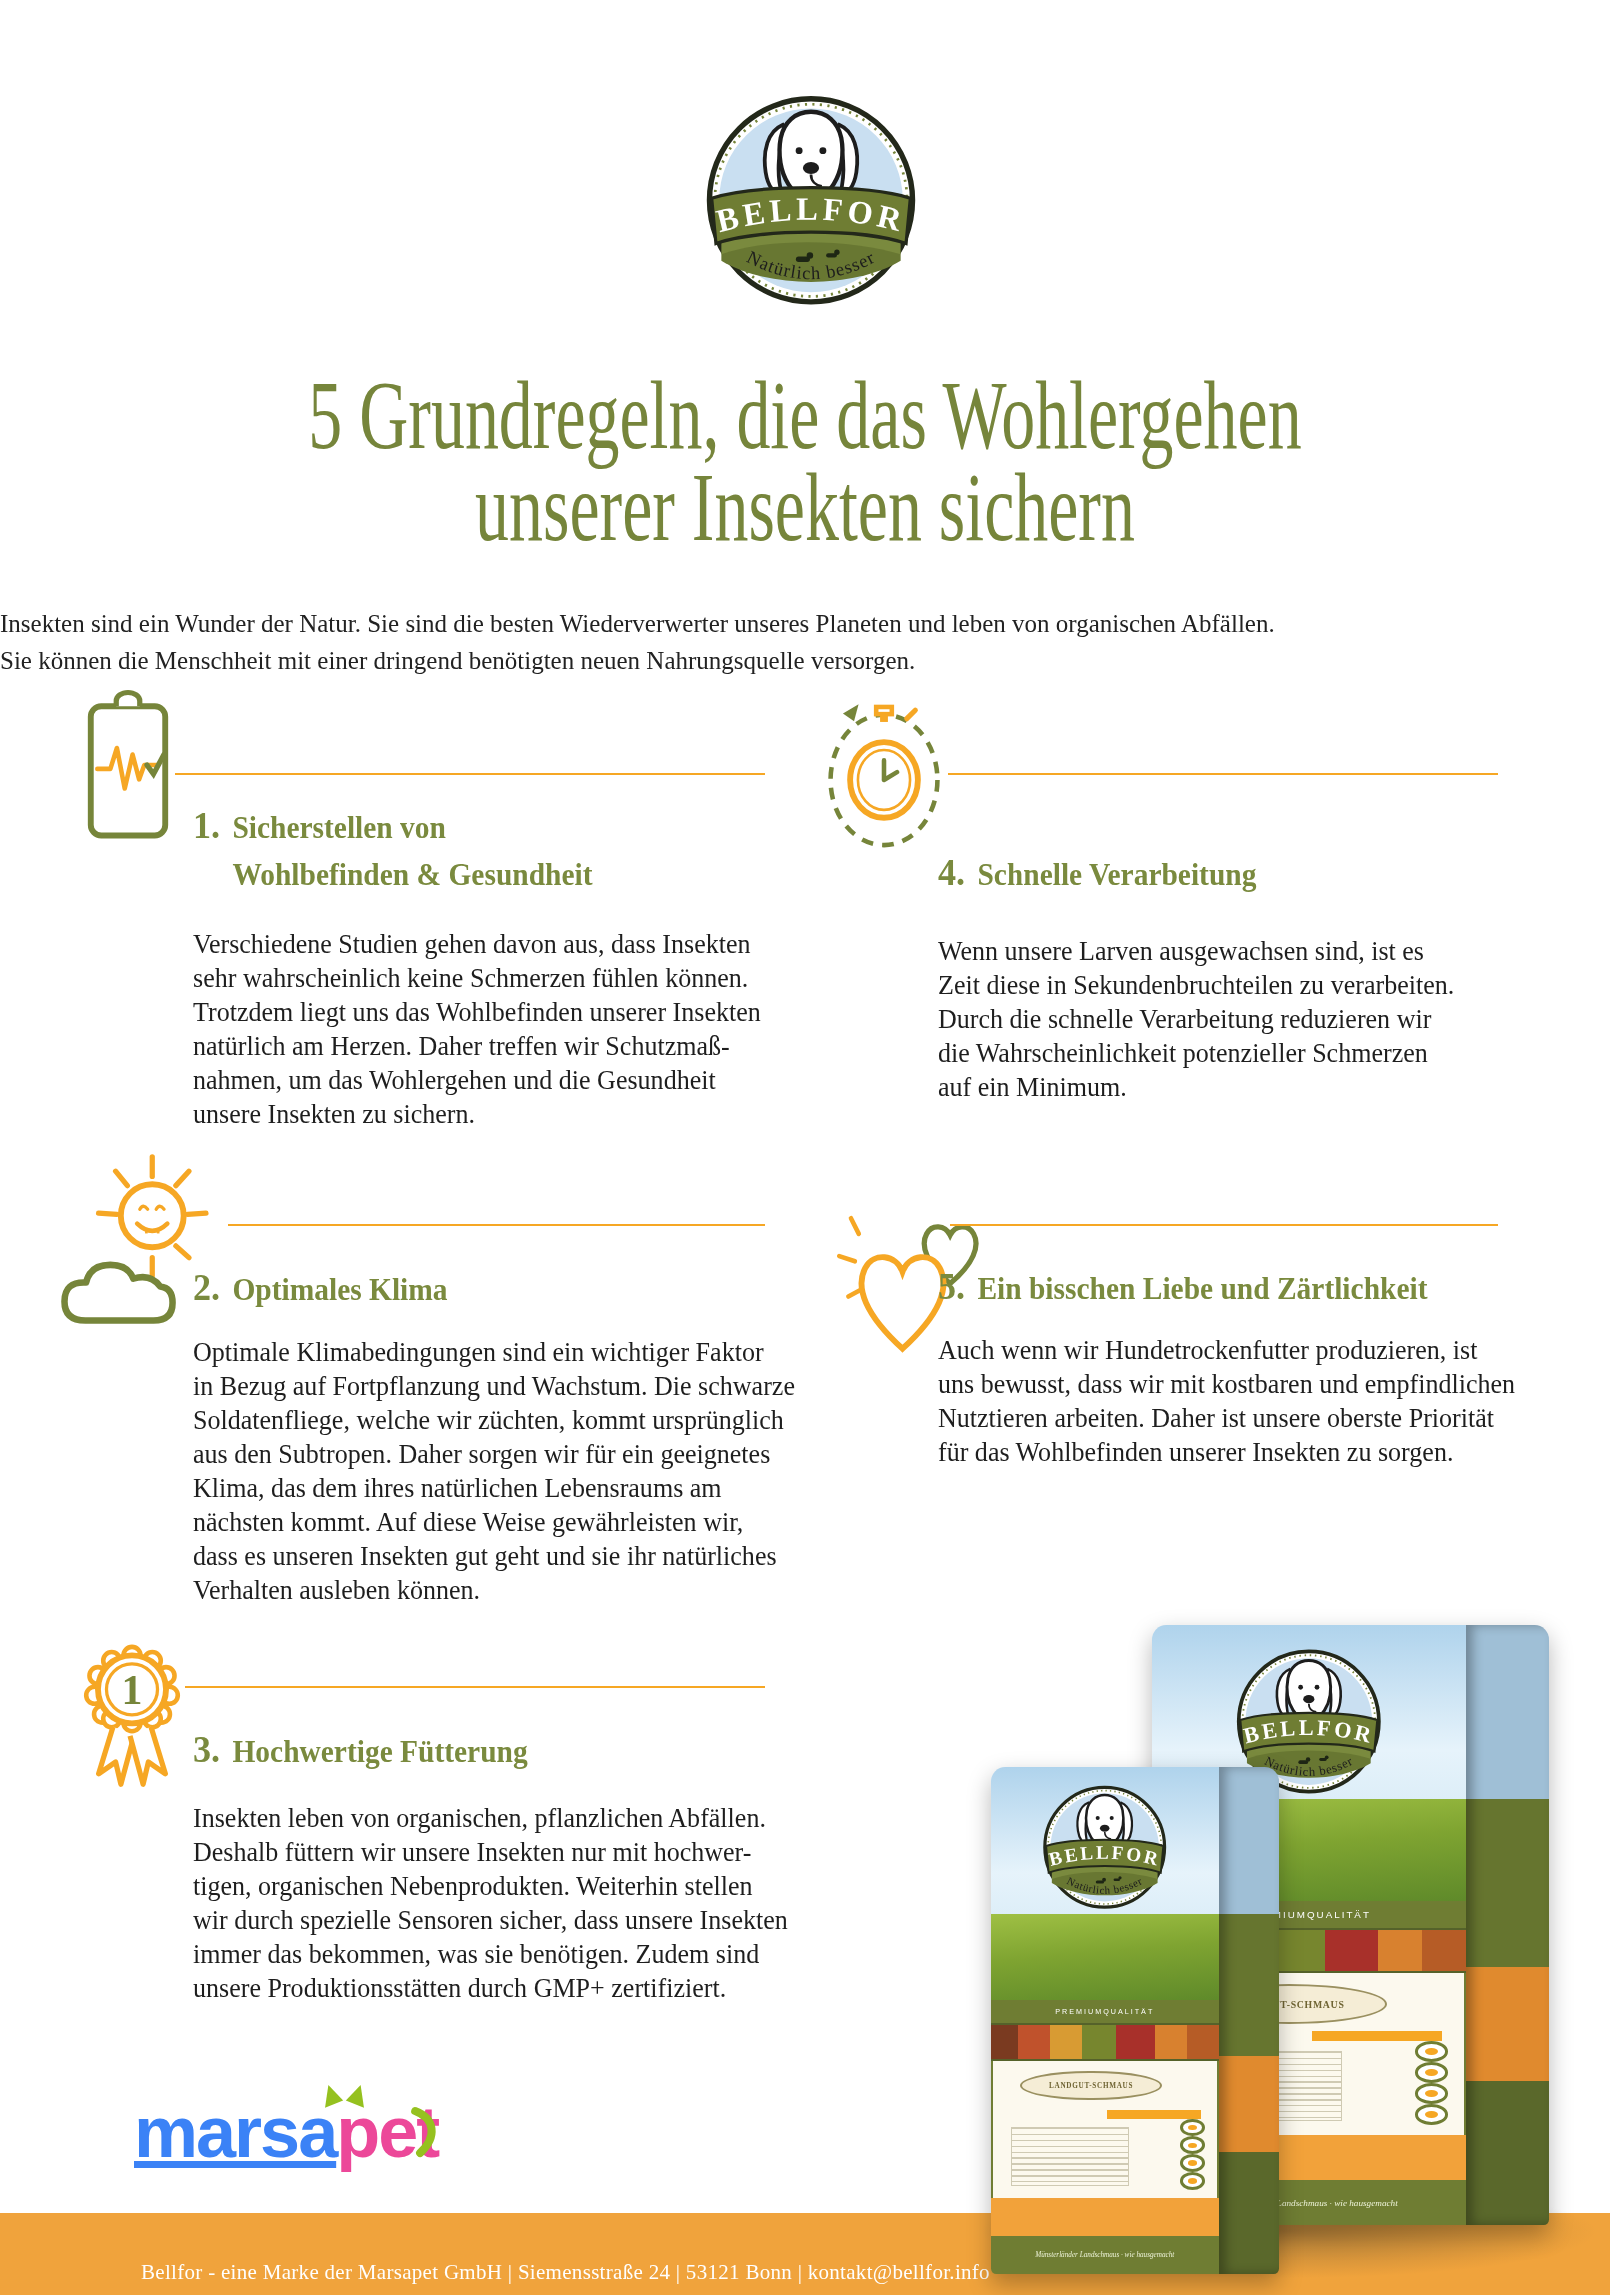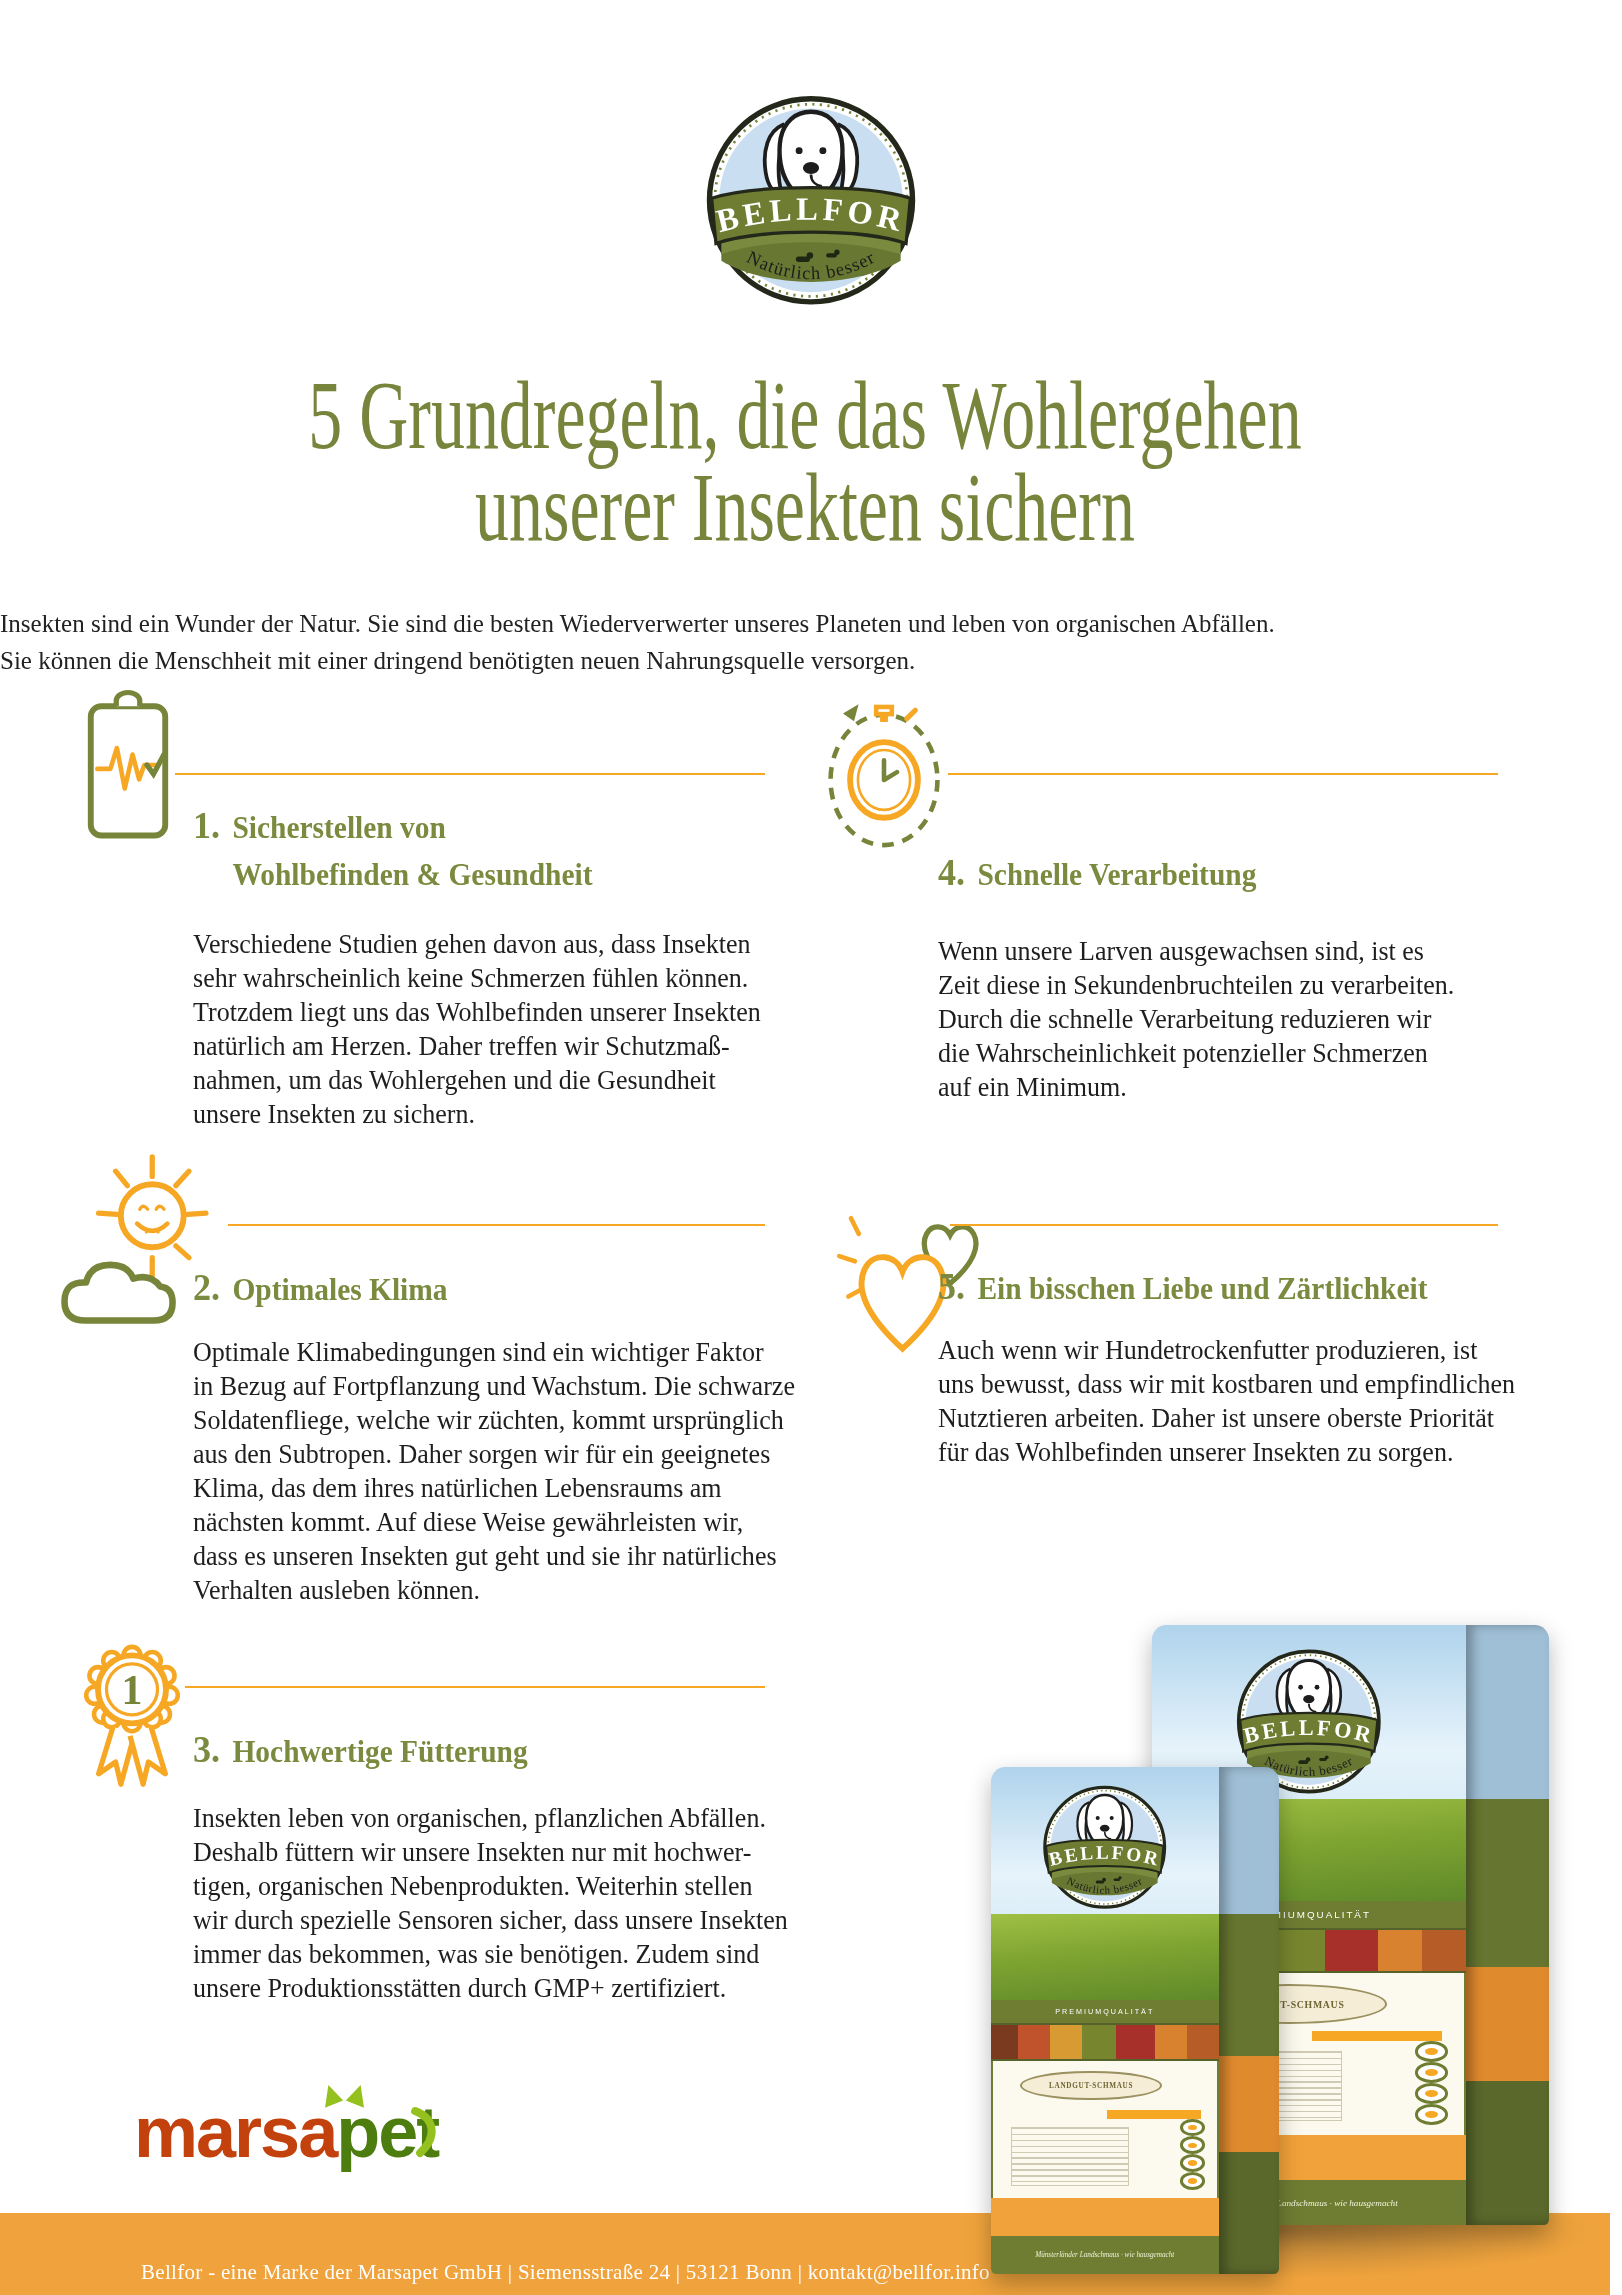--- a/index.html
+++ b/index.html
@@ -21,22 +21,22 @@
   .h-num{font-size:38px;font-weight:700;line-height:47px;}
   .h-text{font-size:31px;font-weight:700;line-height:47px;white-space:pre-line;}
   .body-text{position:absolute;font-size:28px;line-height:34px;white-space:pre-line;
       color:#1E1E1E;transform:scaleX(.93);transform-origin:0 0;width:654px;}
   .icon{position:absolute;}
 
   
   .marsapet{position:absolute;left:134px;top:2055px;height:98px;width:406px;
       font-family:"Liberation Sans","DejaVu Sans",sans-serif;font-size:72px;font-weight:700;
       letter-spacing:-2px;}
-  .marsapet .grey{color:#c2410c;}
-  .marsapet .green{color:#4d7c0f;}
+  .marsapet .grey{color:#3b82f6;text-decoration:underline;}
+  .marsapet .green{color:#ec4899;}
   .cat-ears{position:absolute;left:187px;top:-9.2px;width:47px;height:27.5px;}
   .cat-tail{position:absolute;left:275px;top:14.4px;width:37px;height:54px;}
 
   
   .footer{position:absolute;left:0;top:2177px;width:1623px;height:118px;background:#F0A33C;
       display:flex;align-items:center;box-sizing:border-box;padding-left:141px;z-index:2;}
   .footer-text{color:#ffffff;font-size:21px;letter-spacing:0.3px;}
 
   
   .bag-shadow{position:absolute;left:968px;top:2146px;width:641px;height:98px;z-index:4;

